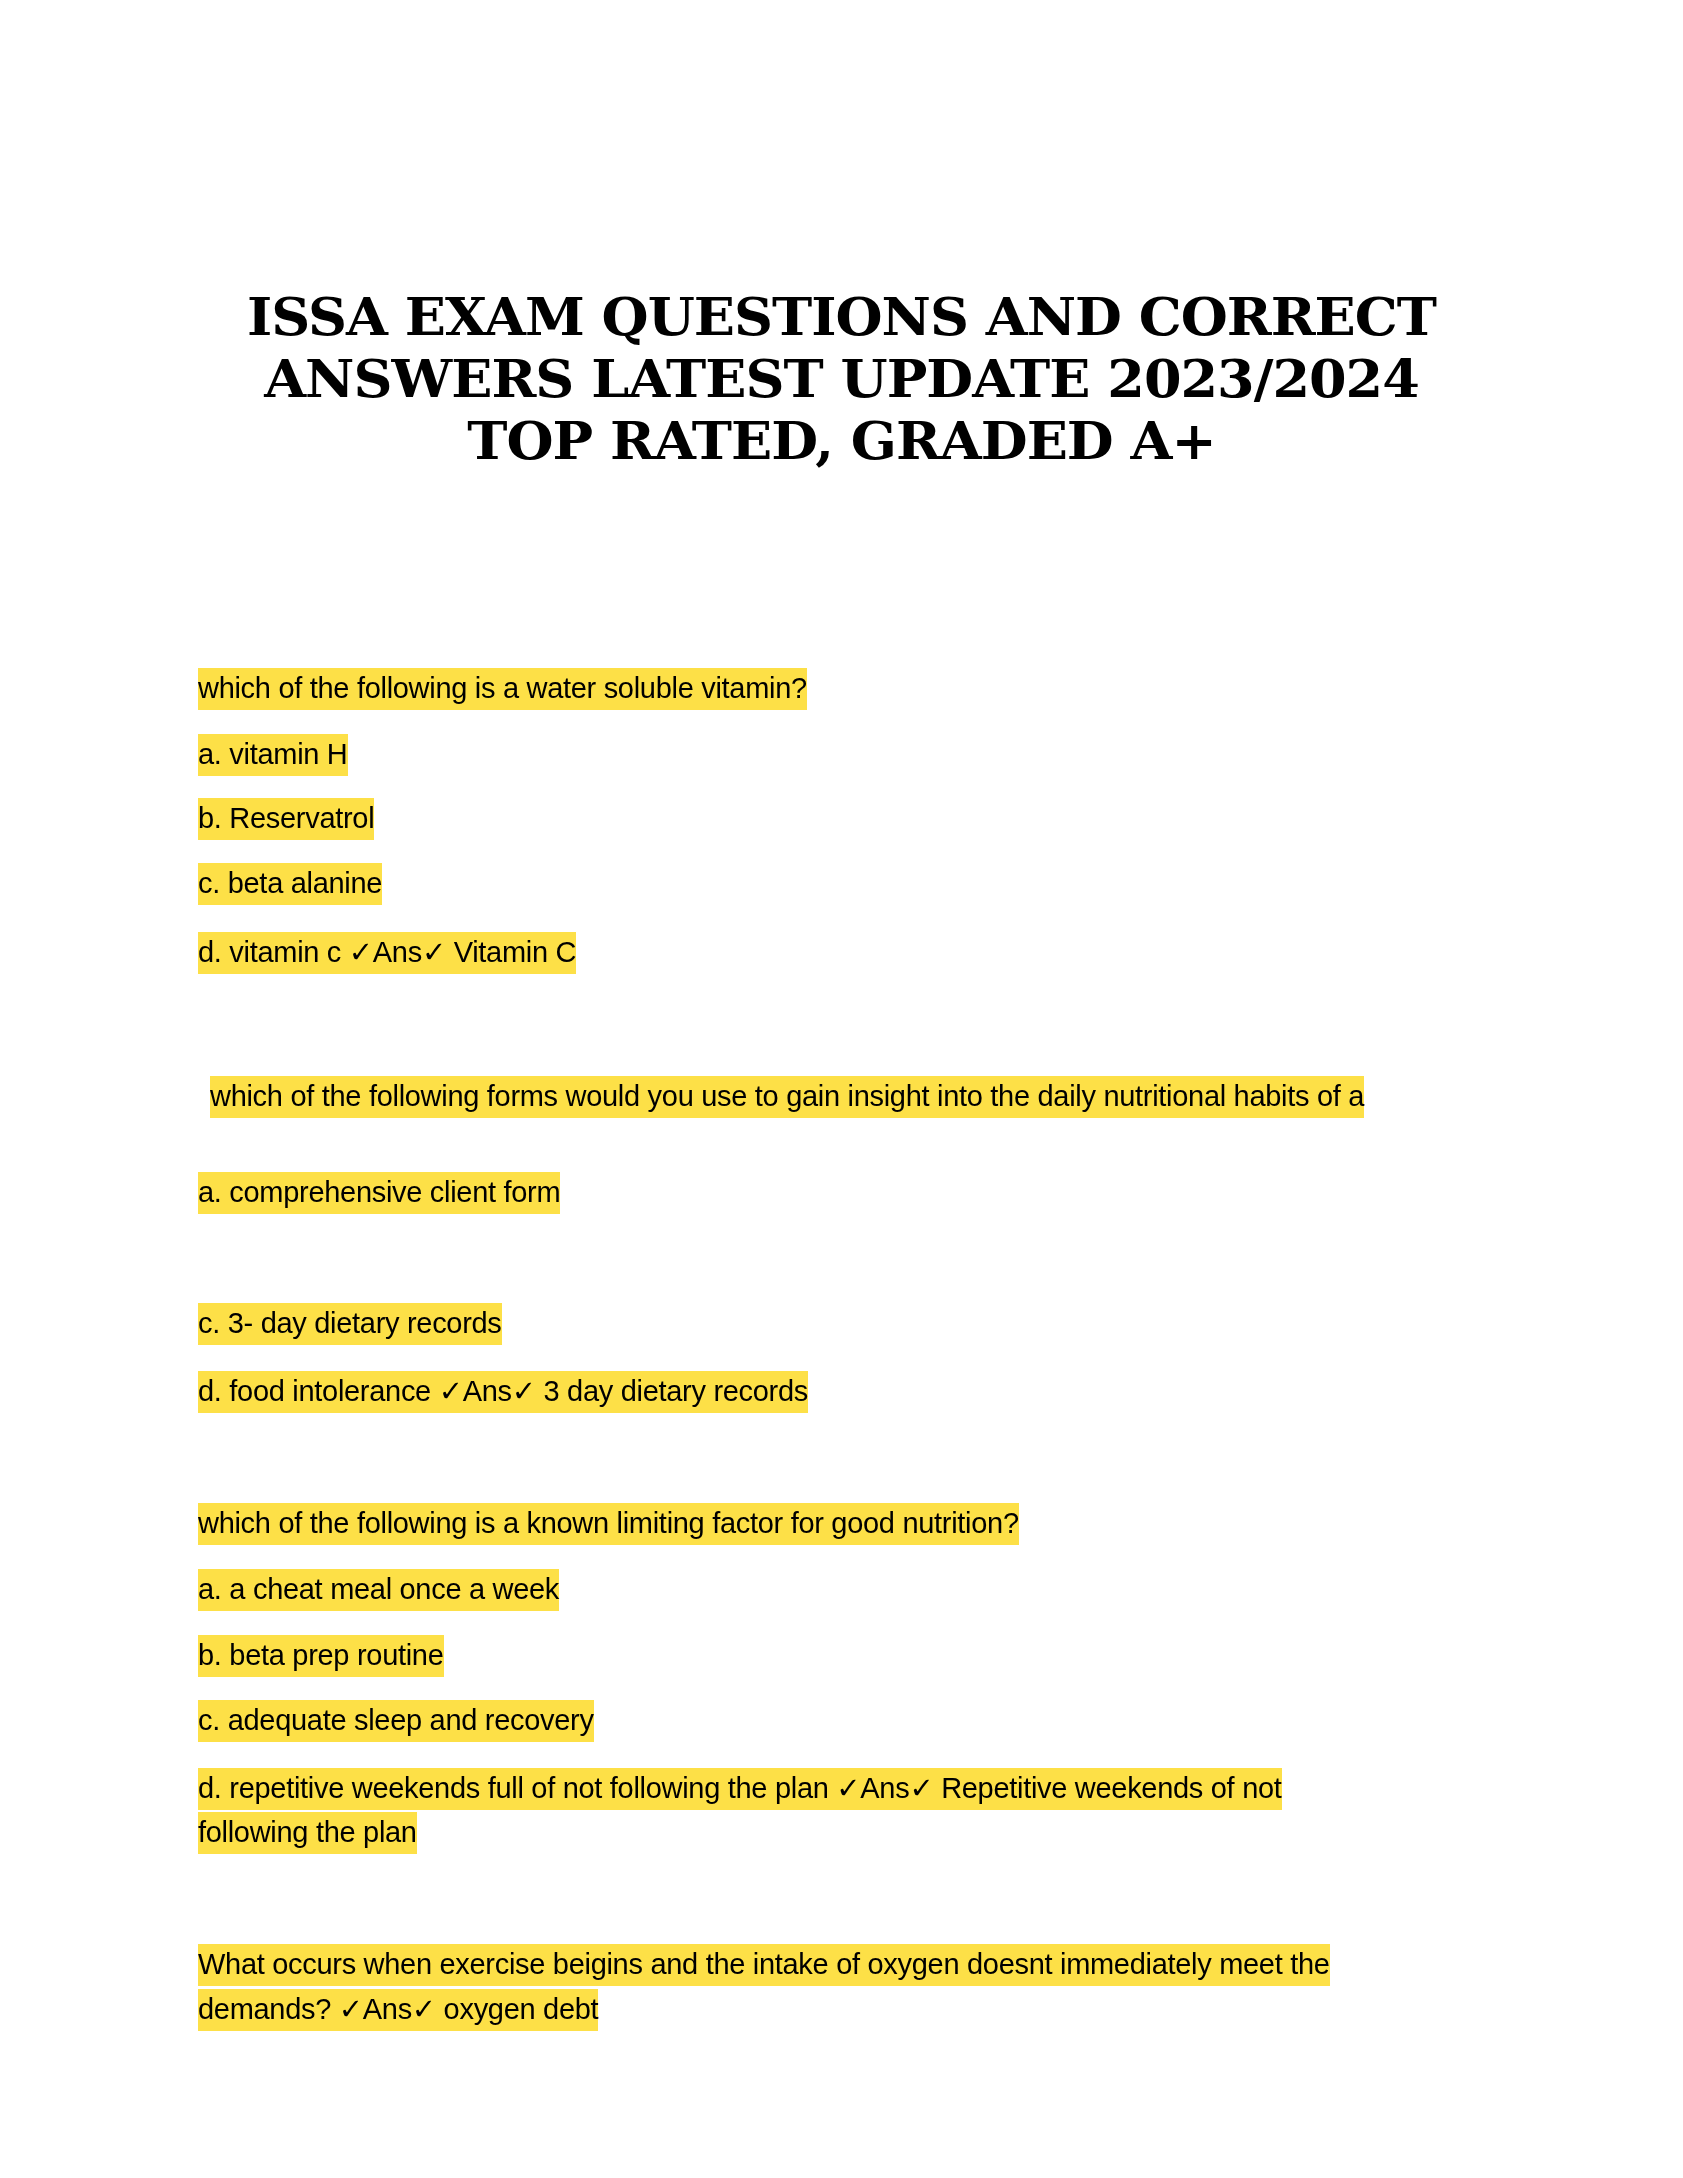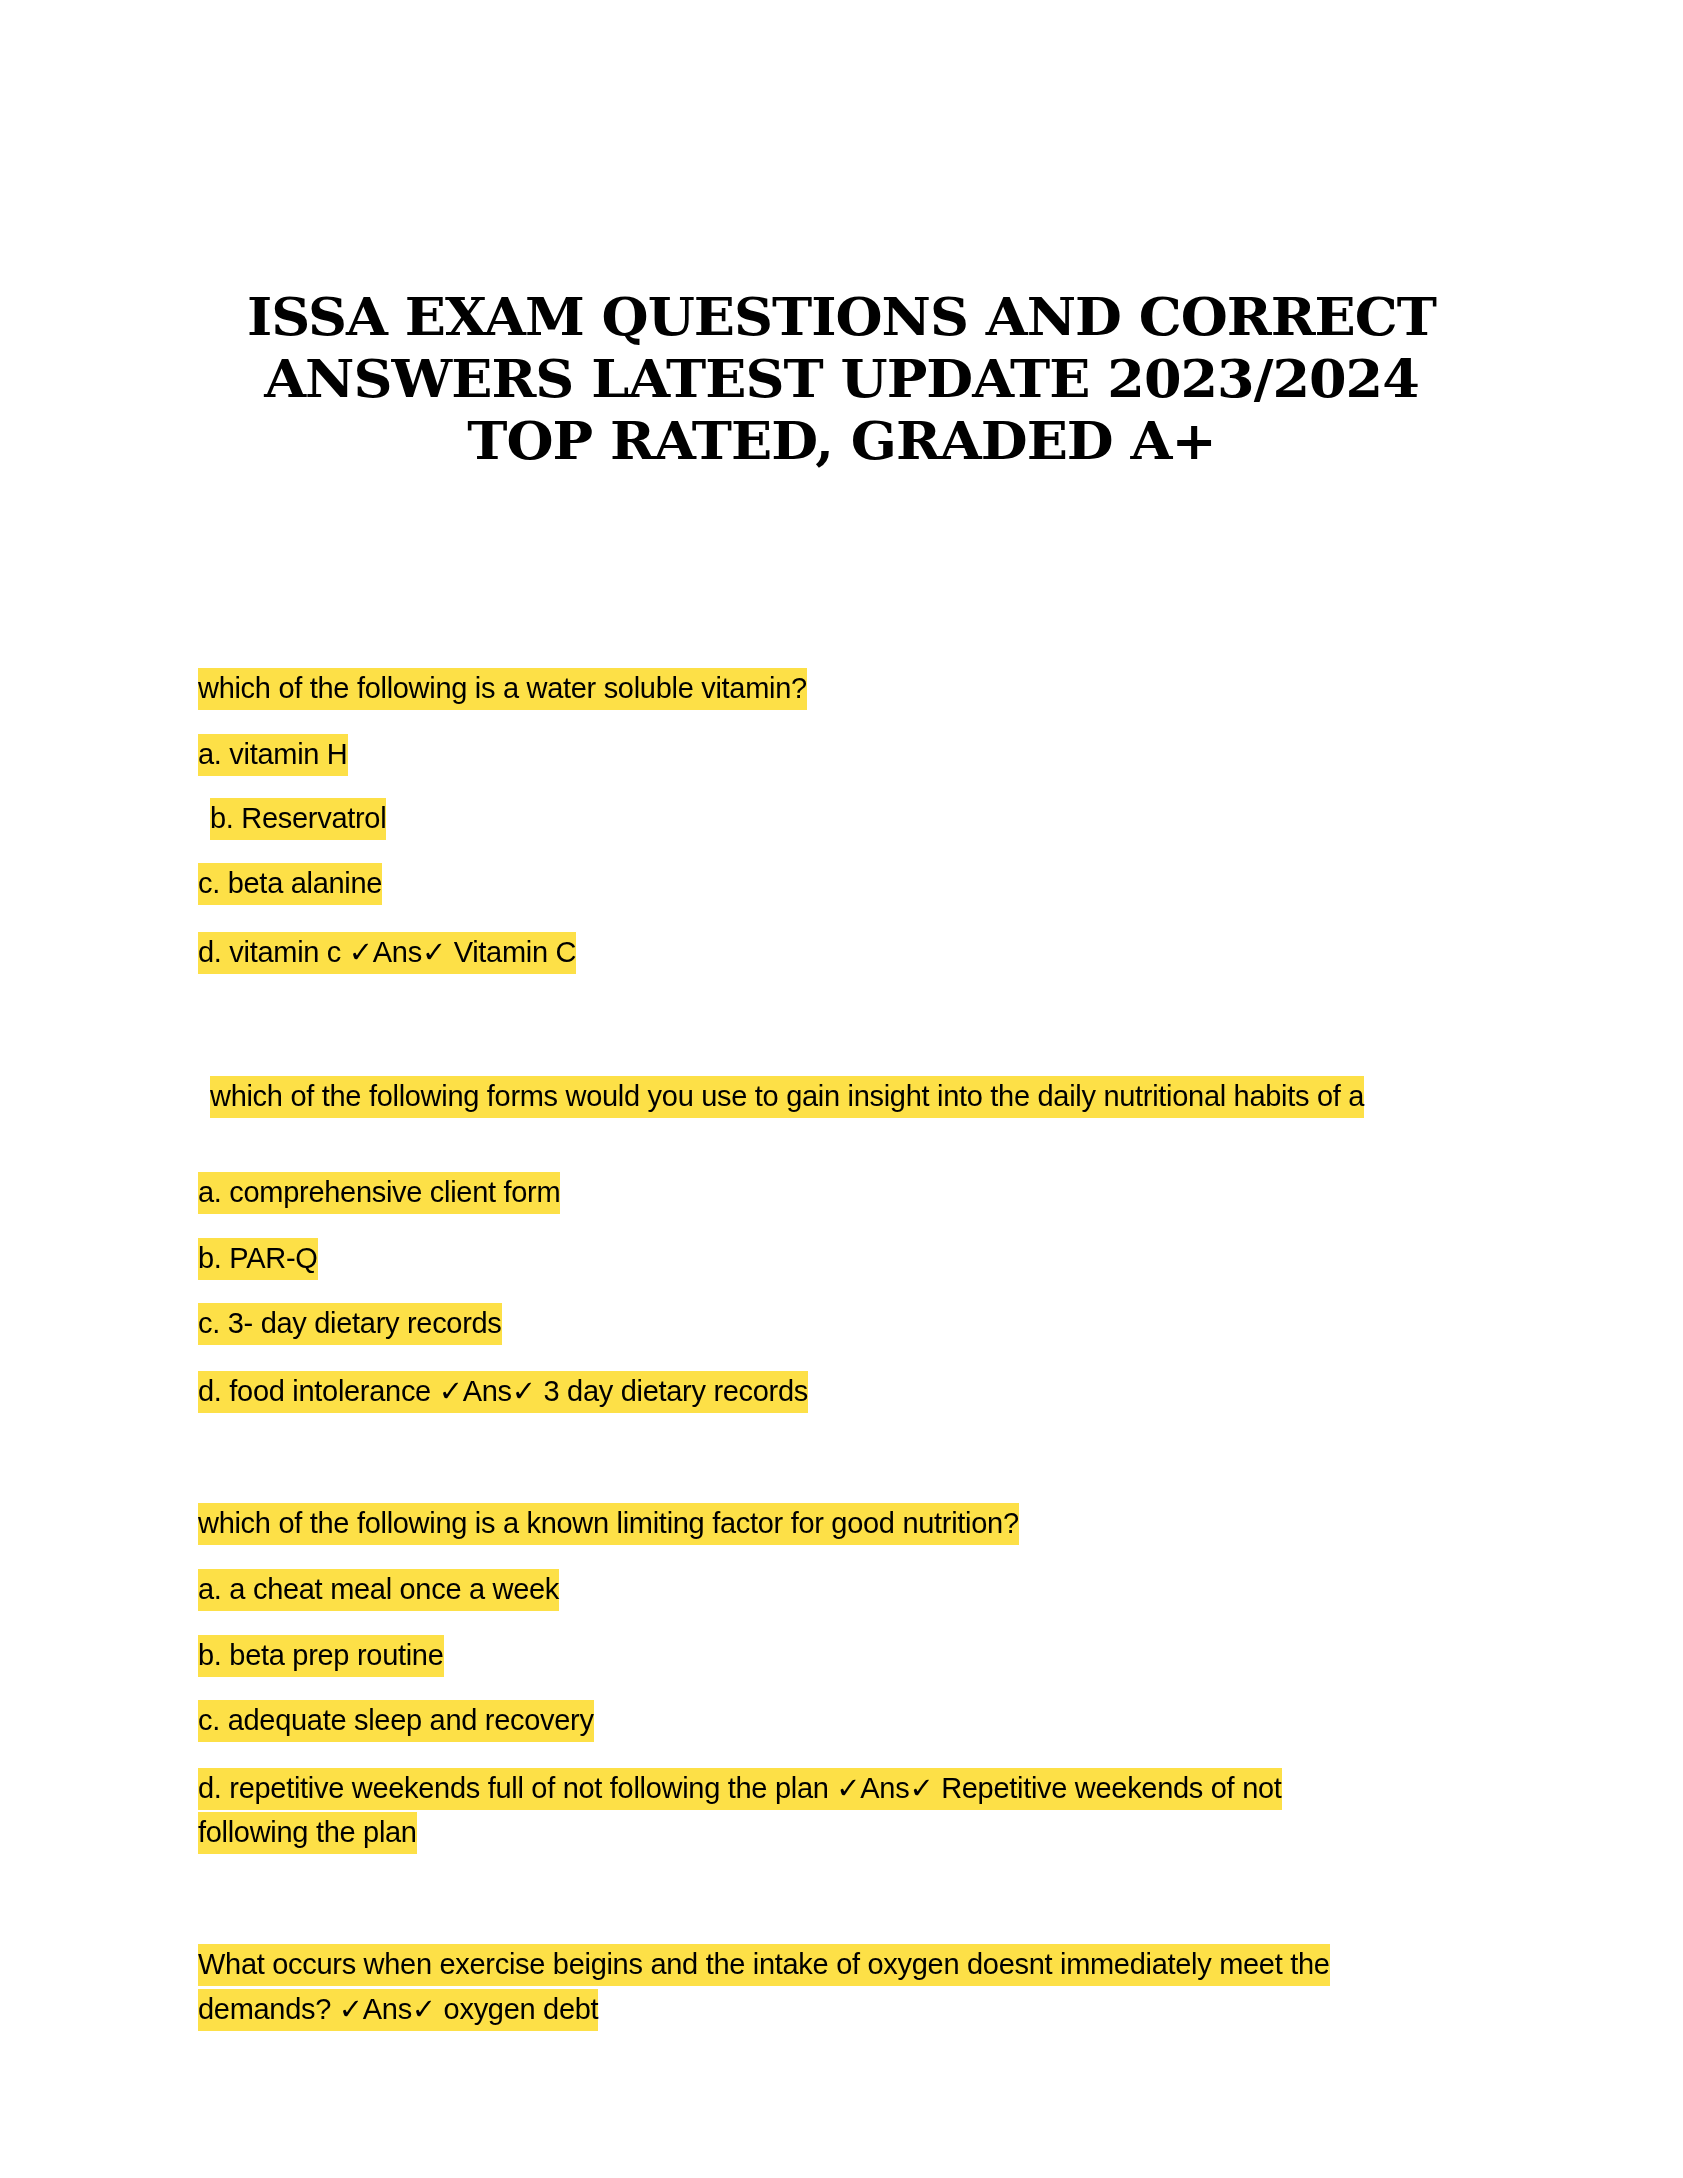--- a/index.html
+++ b/index.html
@@ -64,38 +64,35 @@
     <span class="title-line">ANSWERS LATEST UPDATE 2023/2024</span>
     <span class="title-line">TOP RATED, GRADED A+</span>
   </div>
 
   <div class="block" style="top:666px;">
     <span class="hl">which of the following is a water soluble vitamin?</span>
   </div>
   <div class="block" style="top:732px;">
     <span class="hl">a. vitamin H</span>
   </div>
-  <div class="block" style="top:796px;margin-left:12px;">
+  <div class="block" style="top:796px;">
     <span class="hl">b. Reservatrol</span>
   </div>
   <div class="block" style="top:861px;">
     <span class="hl">c. beta alanine</span>
   </div>
   <div class="block" style="top:930px;">
     <span class="hl">d. vitamin c  ✓Ans✓ Vitamin C</span>
   </div>
 
   <div class="block" style="top:1062px;">
     <span class="line"><span class="hl">which of the following forms would you use to gain insight into the daily nutritional habits of a</span></span>
   </div>
   <div class="block" style="top:1170px;">
     <span class="hl">a. comprehensive client form</span>
-  </div>
-  <div class="block" style="top:1236px;">
-    <span class="hl">b. PAR-Q</span>
   </div>
   <div class="block" style="top:1301px;">
     <span class="hl">c. 3- day dietary records</span>
   </div>
   <div class="block" style="top:1369px;">
     <span class="hl">d. food intolerance  ✓Ans✓ 3 day dietary records</span>
   </div>
 
   <div class="block" style="top:1501px;">
     <span class="hl">which of the following is a known limiting factor for good nutrition?</span>

